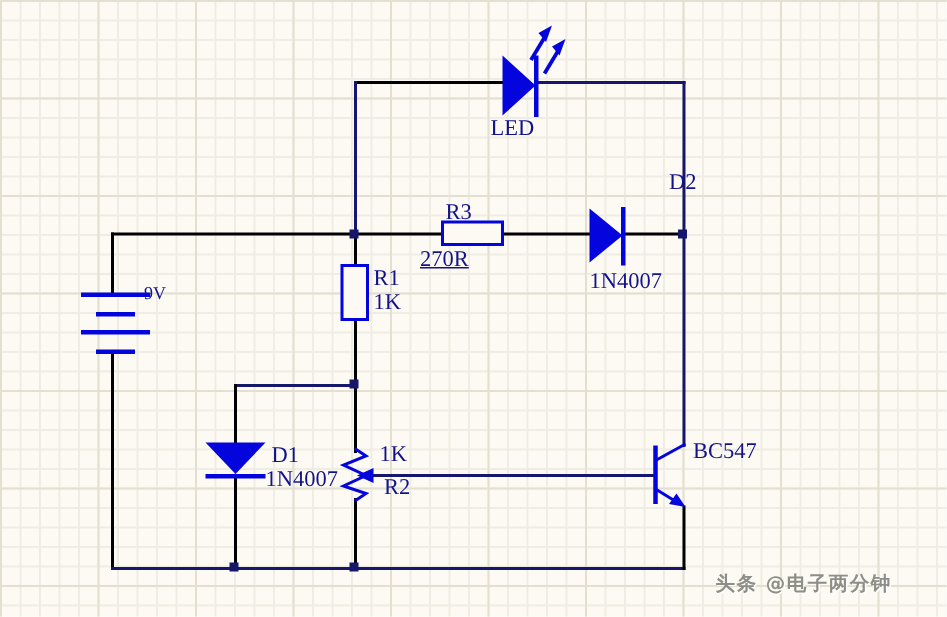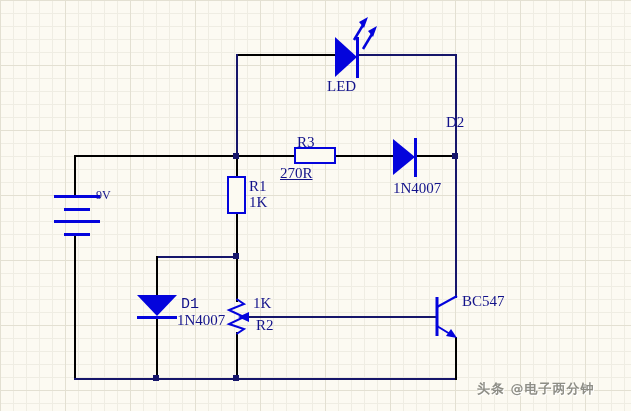--- a/index.html
+++ b/index.html
@@ -116,21 +116,21 @@
   <div class="lbl" style="left:400px;top:115px;margin-left:46px;">D2</div>
   <div class="lbl" style="left:393px;top:181px;">1N4007</div>
 
   <div class="rect-res" style="left:227px;top:176px;width:19px;height:38px;"></div>
   <div class="lbl" style="left:249px;top:179px;">R1</div>
   <div class="lbl" style="left:249px;top:195px;">1K</div>
 
 
   <div class="tri-down" style="left:137px;top:295px;"></div>
   <div class="cath-bar" style="left:137px;top:316px;width:40px;height:3px;"></div>
-  <div class="lbl" style="left:181px;top:297px;font-family:Liberation Mono, monospace;">D1</div>
+  <div class="lbl" style="left:181px;top:297px;">D1</div>
   <div class="lbl" style="left:177px;top:313px;">1N4007</div>
 
   <svg class="svgbox" style="left:226px;top:298px;" width="44" height="38" viewBox="0 0 44 38">
     <polyline points="10.5,1 18,6 3,12 18,19 3,26 18,31 10.5,36" style="fill:none;stroke:var(--symbol-blue,#0404DC);stroke-width:2;"></polyline>
     <line x1="20" y1="19" x2="44" y2="19" style="stroke:var(--wire-navy,#16166B);stroke-width:2;"></line>
     <polygon points="12,19 23,14 23,24" style="fill:var(--symbol-blue,#0404DC);"></polygon>
   </svg>
   <div class="lbl" style="left:256px;top:278px;margin-top:40px;">R2</div>
   <div class="lbl" style="left:253px;top:296px;">1K</div>
 

